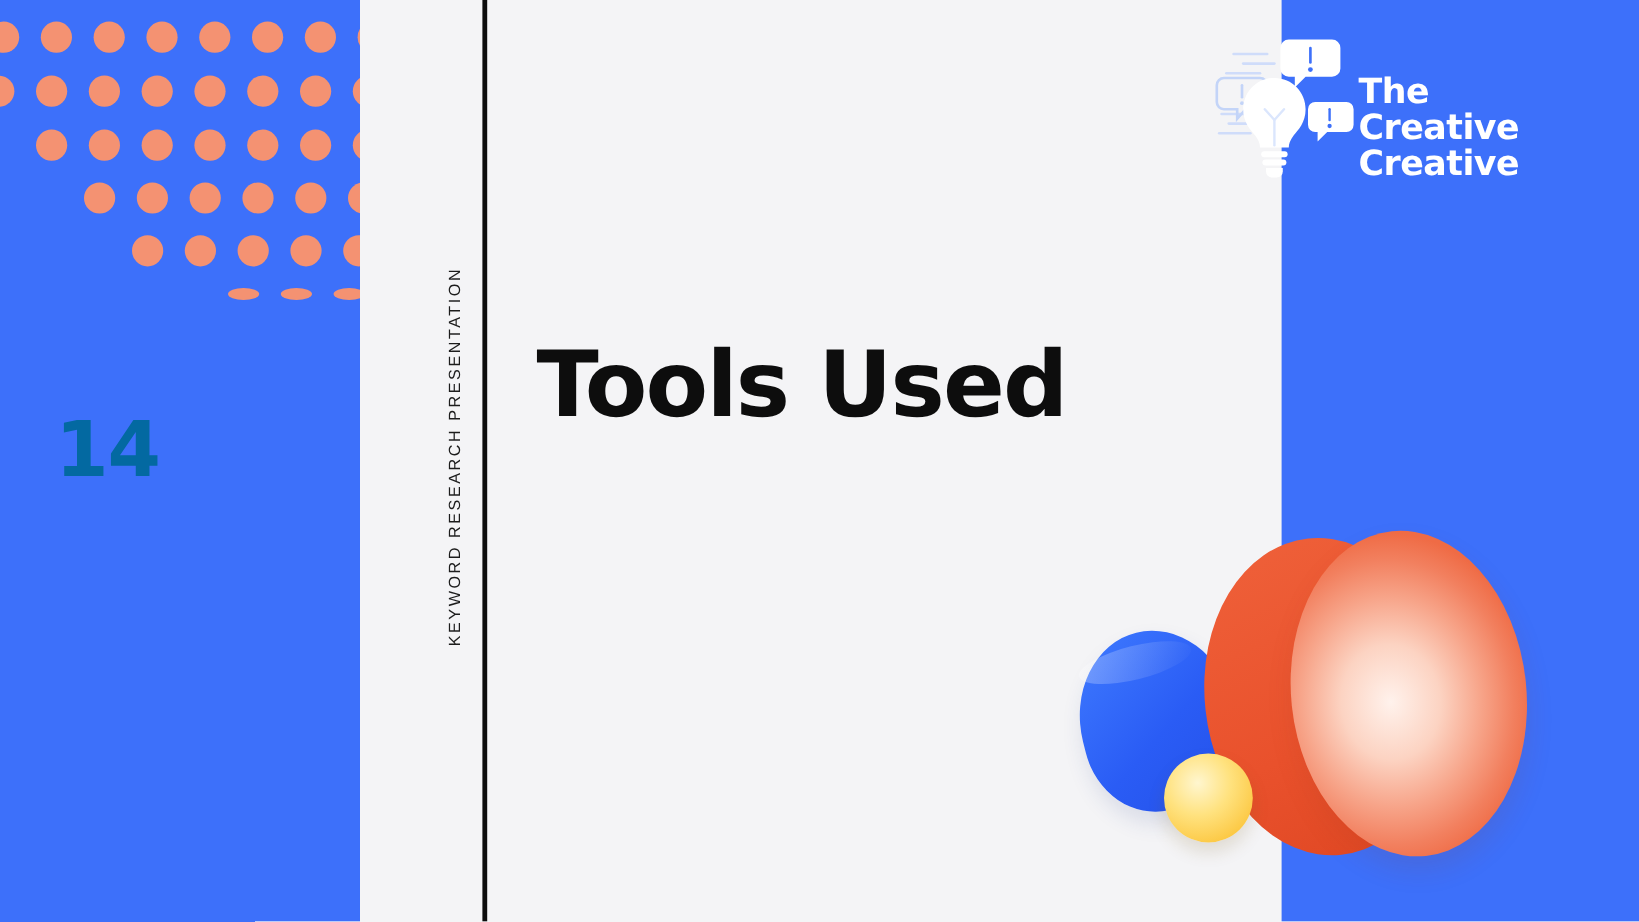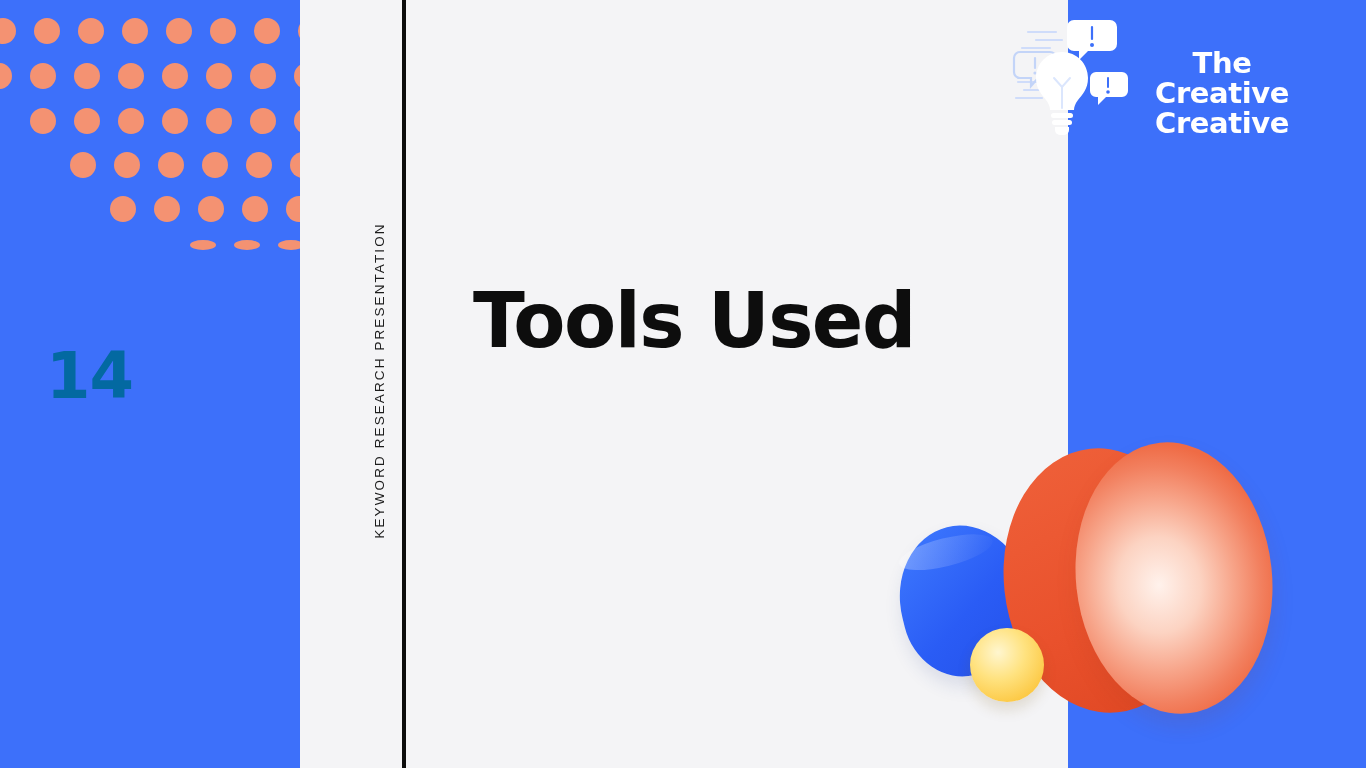--- a/index.html
+++ b/index.html
@@ -42,25 +42,24 @@
     font-family:"Liberation Sans",sans-serif;
   }
   .vrule{position:absolute;left:402px;top:0;width:4px;height:768px;background:#0d0d0d;}
 
   
   .title{
     position:absolute;left:447px;top:283px;
     font-size:76px;font-weight:bold;color:#0d0d0d;
     letter-spacing:-1.5px;line-height:1;
     font-family:"DejaVu Sans",sans-serif;
-    margin-left:26px;
-  }
-
-  
-  .logo{position:absolute;left:1012px;top:16px;width:290px;height:120px;text-align:center;}
+  }
+
+  
+  .logo{position:absolute;left:1012px;top:29px;width:290px;height:120px;}
   .logo-mark{position:absolute;left:0;top:0;width:120px;height:120px;}
   .logo-text{
     position:absolute;left:120px;top:32px;width:180px;
     color:#ffffff;font-weight:bold;line-height:1.04;
     font-size:29px;letter-spacing:-0.4px;
     font-family:"DejaVu Sans",sans-serif;
   }
   .logo-text .l2{display:block;}
 
   

